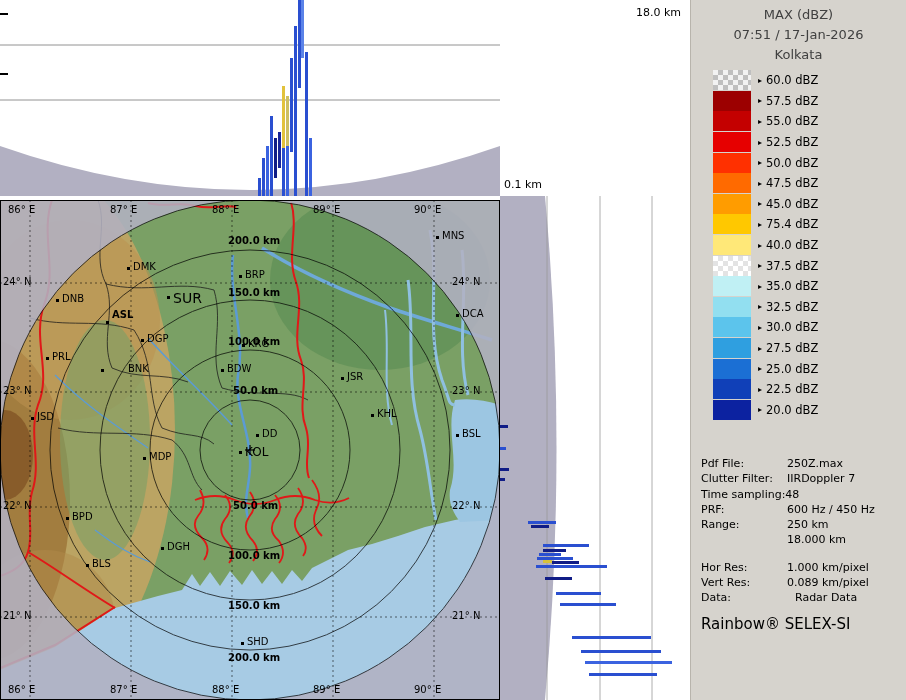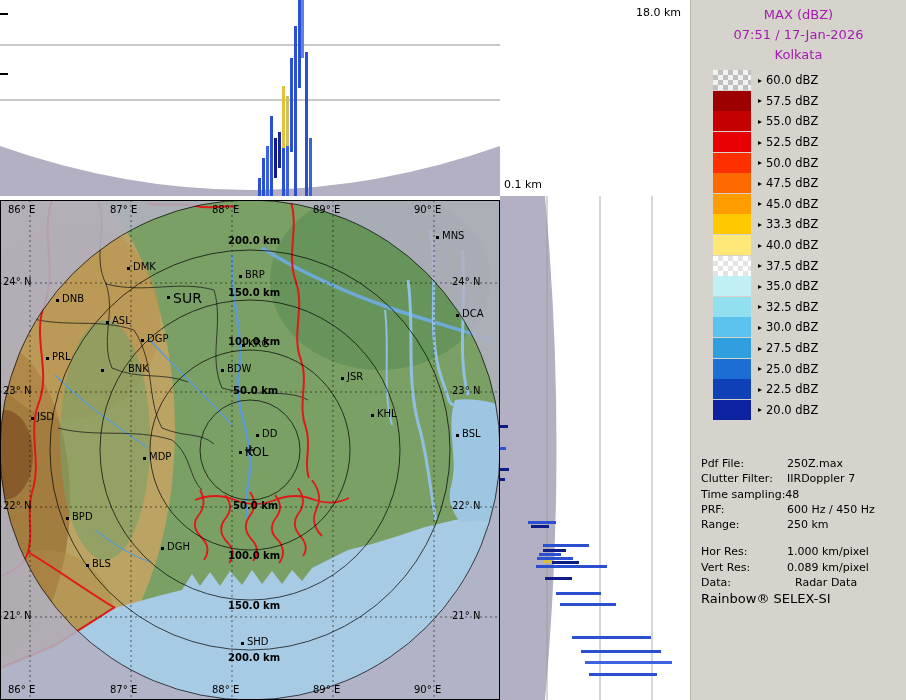--- a/index.html
+++ b/index.html
@@ -5,21 +5,21 @@
   html,body{margin:0;padding:0;background:#fff;font-family:"DejaVu Sans","Liberation Sans",sans-serif;color:#000;}
   #screen{position:relative;width:906px;height:700px;overflow:hidden;background:#fff;}
   #top-profile{position:absolute;left:0;top:0;width:500px;height:196px;background:#fff;}
   #top-echoes,#right-echoes,#map-overlays{position:absolute;left:0;top:0;right:0;bottom:0;}
   #map{position:absolute;left:0;top:200px;width:500px;height:500px;}
   #right-profile{position:absolute;left:500px;top:196px;width:190px;height:504px;background:#fff;}
   #legend-panel{position:absolute;left:690px;top:0;width:216px;height:700px;background:#d6d3cd;border-left:1px solid #b8b4ac;box-sizing:border-box;}
   .axis-label{position:absolute;font-size:11px;color:#000;}
   #max-height-label{left:636px;top:6px;}
   #min-height-label{left:504px;top:178px;}
-  .title-line{text-align:center;font-size:13px;color:#a21caf;line-height:20px;}
+  .title-line{text-align:center;font-size:13px;color:#404040;line-height:20px;}
   #legend-title{padding-top:5px;}
   #legend-list{position:absolute;left:22px;top:70px;right:4px;}
   #metadata-block{position:absolute;left:10px;top:457px;right:4px;}
   .checker-dark{background:repeating-conic-gradient(#bfbfbf 0 25%, #f2f2f2 0 50%) 0 0/10px 10px;}
   .checker-light{background:repeating-conic-gradient(#e3e3e3 0 25%, #ffffff 0 50%) 0 0/10px 10px;}
 </style>
 </head>
 <body>
 
 <div id="screen">
@@ -138,21 +138,21 @@
         <div style="position: absolute; left: 442px; top: 30px; font-size: 10px; white-space: nowrap;">MNS</div>
         <div style="position: absolute; left: 127px; top: 67px; width: 3px; height: 3px; background: rgb(0, 0, 0);"></div>
         <div style="position: absolute; left: 133px; top: 61px; font-size: 10px; white-space: nowrap;">DMK</div>
         <div style="position: absolute; left: 239px; top: 75px; width: 3px; height: 3px; background: rgb(0, 0, 0);"></div>
         <div style="position: absolute; left: 245px; top: 69px; font-size: 10px; white-space: nowrap;">BRP</div>
         <div style="position: absolute; left: 167px; top: 96px; width: 3px; height: 3px; background: rgb(0, 0, 0);"></div>
         <div style="position: absolute; left: 173px; top: 90px; font-size: 14px; white-space: nowrap;">SUR</div>
         <div style="position: absolute; left: 56px; top: 99px; width: 3px; height: 3px; background: rgb(0, 0, 0);"></div>
         <div style="position: absolute; left: 62px; top: 93px; font-size: 10px; white-space: nowrap;">DNB</div>
         <div style="position: absolute; left: 106px; top: 121px; width: 3px; height: 3px; background: rgb(0, 0, 0);"></div>
-        <div style="position: absolute; left: 112px; top: 115px; font-size: 10px; white-space: nowrap;">ASL</div>
+        <div style="position: absolute; left: 112px; top: 109px; font-size: 10px; white-space: nowrap; font-weight: bold;">ASL</div>
         <div style="position: absolute; left: 141px; top: 139px; width: 3px; height: 3px; background: rgb(0, 0, 0);"></div>
         <div style="position: absolute; left: 147px; top: 133px; font-size: 10px; white-space: nowrap; text-align: center;">DGP</div>
         <div style="position: absolute; left: 242px; top: 144px; width: 3px; height: 3px; background: rgb(0, 0, 0);"></div>
         <div style="position: absolute; left: 248px; top: 138px; font-size: 10px; white-space: nowrap;">KRG</div>
         <div style="position: absolute; left: 456px; top: 114px; width: 3px; height: 3px; background: rgb(0, 0, 0);"></div>
         <div style="position: absolute; left: 462px; top: 108px; font-size: 10px; white-space: nowrap;">DCA</div>
         <div style="position: absolute; left: 46px; top: 157px; width: 3px; height: 3px; background: rgb(0, 0, 0);"></div>
         <div style="position: absolute; left: 52px; top: 151px; font-size: 10px; white-space: nowrap;">PRL</div>
         <div style="position: absolute; left: 101px; top: 169px; width: 3px; height: 3px; background: rgb(0, 0, 0);"></div>
         <div style="position: absolute; left: 107px; top: 163px; font-size: 10px; white-space: nowrap; margin-left: 21px;">BNK</div>
@@ -276,21 +276,21 @@
           <div style="font-size: 11.5px;">47.5 dBZ</div>
         </div>
         <div style="display: flex; align-items: center; height: 20.6px;">
           <div style="width: 38px; height: 20px; flex: 0 0 auto; background: rgb(255, 156, 0);"></div>
           <div style="margin: 0px 4px 0px 7px; font-size: 8px;">▸</div>
           <div style="font-size: 11.5px;">45.0 dBZ</div>
         </div>
         <div style="display: flex; align-items: center; height: 20.6px;">
           <div style="width: 38px; height: 20px; flex: 0 0 auto; background: rgb(255, 200, 0);"></div>
           <div style="margin: 0px 4px 0px 7px; font-size: 8px;">▸</div>
-          <div style="font-size: 11.5px;">33.3 dBZ</div>
+          <div style="font-size: 11.5px;">75.4 dBZ</div>
         </div>
         <div style="display: flex; align-items: center; height: 20.6px;">
           <div style="width: 38px; height: 20px; flex: 0 0 auto; background: rgb(255, 232, 120);"></div>
           <div style="margin: 0px 4px 0px 7px; font-size: 8px;">▸</div>
           <div style="font-size: 11.5px;">40.0 dBZ</div>
         </div>
         <div style="display: flex; align-items: center; height: 20.6px;">
           <div class="checker-light" style="width: 38px; height: 20px; flex: 0 0 auto;"></div>
           <div style="margin: 0px 4px 0px 7px; font-size: 8px;">▸</div>
           <div style="font-size: 11.5px;">37.5 dBZ</div>
@@ -343,32 +343,36 @@
         <div style="position: relative; height: 15.3px; font-size: 11px;">
           <div style="position: absolute; left: 0px; white-space: nowrap;">Time sampling:48</div>
         </div>
         <div style="position: relative; height: 15.3px; font-size: 11px;">
           <div style="position: absolute; left: 0px; white-space: nowrap;">PRF:</div>
           <div style="position: absolute; left: 86px; white-space: nowrap;">600 Hz / 450 Hz</div>
         </div>
         <div style="position: relative; height: 15.3px; font-size: 11px;">
           <div style="position: absolute; left: 0px; white-space: nowrap;">Range:</div>
           <div style="position: absolute; left: 86px; white-space: nowrap;">250 km</div>
+        </div>
+        <div style="position: relative; height: 15.3px; font-size: 11px;">
+          <div style="position: absolute; left: 0px; white-space: nowrap;"></div>
+          <div style="position: absolute; left: 86px; white-space: nowrap;">18.000 km</div>
         </div>
         <div style="position: relative; height: 15.3px; font-size: 11px; margin-top: 12px;">
           <div style="position: absolute; left: 0px; white-space: nowrap;">Hor Res:</div>
           <div style="position: absolute; left: 86px; white-space: nowrap;">1.000 km/pixel</div>
         </div>
         <div style="position: relative; height: 15.3px; font-size: 11px;">
           <div style="position: absolute; left: 0px; white-space: nowrap;">Vert Res:</div>
           <div style="position: absolute; left: 86px; white-space: nowrap;">0.089 km/pixel</div>
         </div>
         <div style="position: relative; height: 15.3px; font-size: 11px;">
           <div style="position: absolute; left: 0px; white-space: nowrap;">Data:</div>
           <div style="position: absolute; left: 94px; white-space: nowrap;">Radar Data</div>
         </div>
-        <div style="position: relative; height: 15.3px; font-size: 13px; margin-top: 0; text-decoration: underline;">
+        <div style="position: relative; height: 15.3px; font-size: 15px; margin-top: 8px; text-decoration: underline;">
           <div style="position: absolute; left: 0px; white-space: nowrap;">Rainbow® SELEX-SI</div>
         </div>
       </div>
   </div>
 
 </div>
 
 </body></html>

